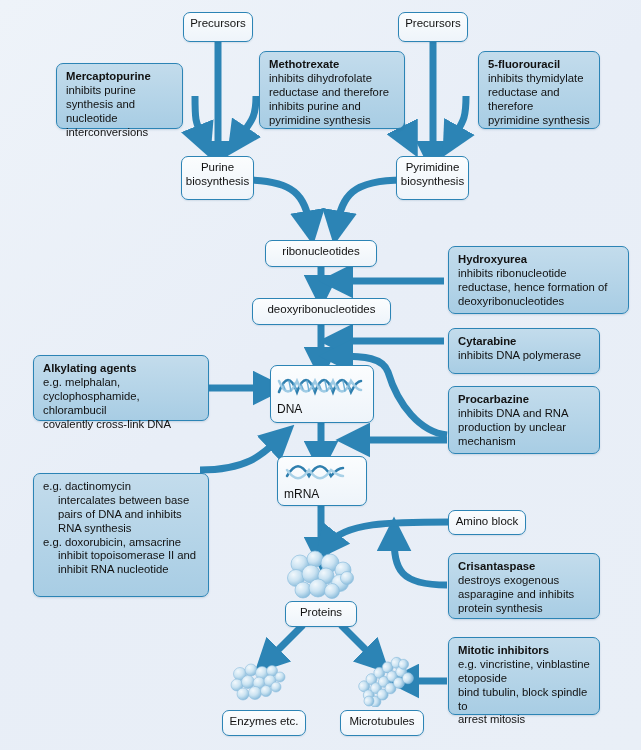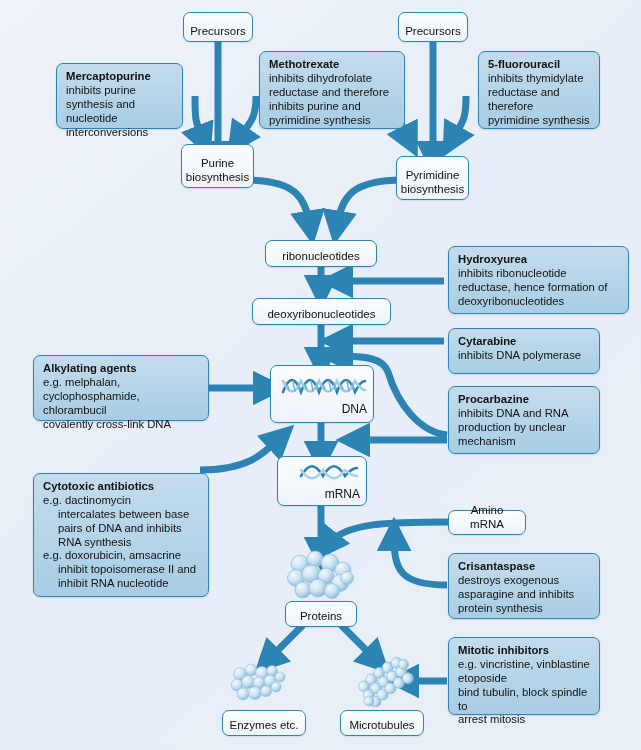--- a/index.html
+++ b/index.html
@@ -27,21 +27,21 @@
     border:1.3px solid #2c84b5;
     border-radius:7px;
     color:#111111;
     line-height:1.23;
   }
   
   .node{
     background:linear-gradient(180deg,#fbfdfe 0%,#eef4fa 100%);
     font-size:11.5px;
     display:flex;
-    align-items:flex-end;
+    align-items:flex-start;
     justify-content:center;
     text-align:center;
     padding:3px 6px;
     box-shadow:0 1px 1.5px rgba(40,90,130,.13);
   }
   .node span{display:block;}
   
   .drug{
     background:linear-gradient(180deg,#c3dcec 0%,#a8cde4 100%);
     font-size:11.3px;
@@ -129,21 +129,21 @@
   </svg>
 
   <div class="box node" style="left:183px;top:12px;width:70px;height:30px;">
     <span>Precursors</span>
   </div>
 
   <div class="box node" style="left:398px;top:12px;width:70px;height:30px;">
     <span>Precursors</span>
   </div>
 
-  <div class="box node" style="left:181px;top:144px;width:73px;height:44px;">
+  <div class="box node" style="left:181px;top:156px;width:73px;height:44px;">
     <span>
       <span>Purine</span>
       <span>biosynthesis</span>
     </span>
   </div>
 
   <div class="box node" style="left:396px;top:156px;width:73px;height:44px;">
     <span>
       <span>Pyrimidine</span>
       <span>biosynthesis</span>
@@ -220,21 +220,21 @@
           <circle cx="63" cy="28" r="6.5"></circle>
       </g>
     </svg>
   </div>
 
   <div class="box node" style="left:285px;top:601px;width:72px;height:26px;">
     <span>Proteins</span>
   </div>
 
   <div class="box node" style="left:448px;top:510px;width:78px;height:25px;">
-    <span>Amino mRNA</span>
+    <span>Amino block</span>
   </div>
 
   <div class="blob" style="left:227px;top:660px;">
     <svg width="66" height="46" viewBox="0 0 66 46" xmlns="http://www.w3.org/2000/svg">
       <defs>
         <radialGradient id="bg2" cx="35%" cy="30%" r="70%">
           <stop offset="0%" stop-color="#f2f8fc"></stop>
           <stop offset="55%" stop-color="#cce4f2"></stop>
           <stop offset="100%" stop-color="#8fbfdd"></stop>
         </radialGradient>
@@ -338,21 +338,20 @@
   </div>
 
   <div class="box drug" style="left:33px;top:355px;width:176px;height:66px;">
     <span class="dname">Alkylating agents</span>
     <span class="dline">e.g. melphalan,</span>
     <span class="dline">cyclophosphamide, chlorambucil</span>
     <span class="dline">covalently cross-link DNA</span>
   </div>
 
   <div class="box drug" style="left:33px;top:473px;width:176px;height:124px;">
-    <span class="dname">Cytotoxic antibiotics</span>
     <span class="dline">e.g. dactinomycin</span>
     <span class="ind">intercalates between base</span>
     <span class="ind">pairs of DNA and inhibits</span>
     <span class="ind">RNA synthesis</span>
     <span class="dline">e.g. doxorubicin, amsacrine</span>
     <span class="ind">inhibit topoisomerase II and</span>
     <span class="ind">inhibit RNA nucleotide</span>
   </div>
 
   <div class="box drug" style="left:448px;top:553px;width:152px;height:66px;">

